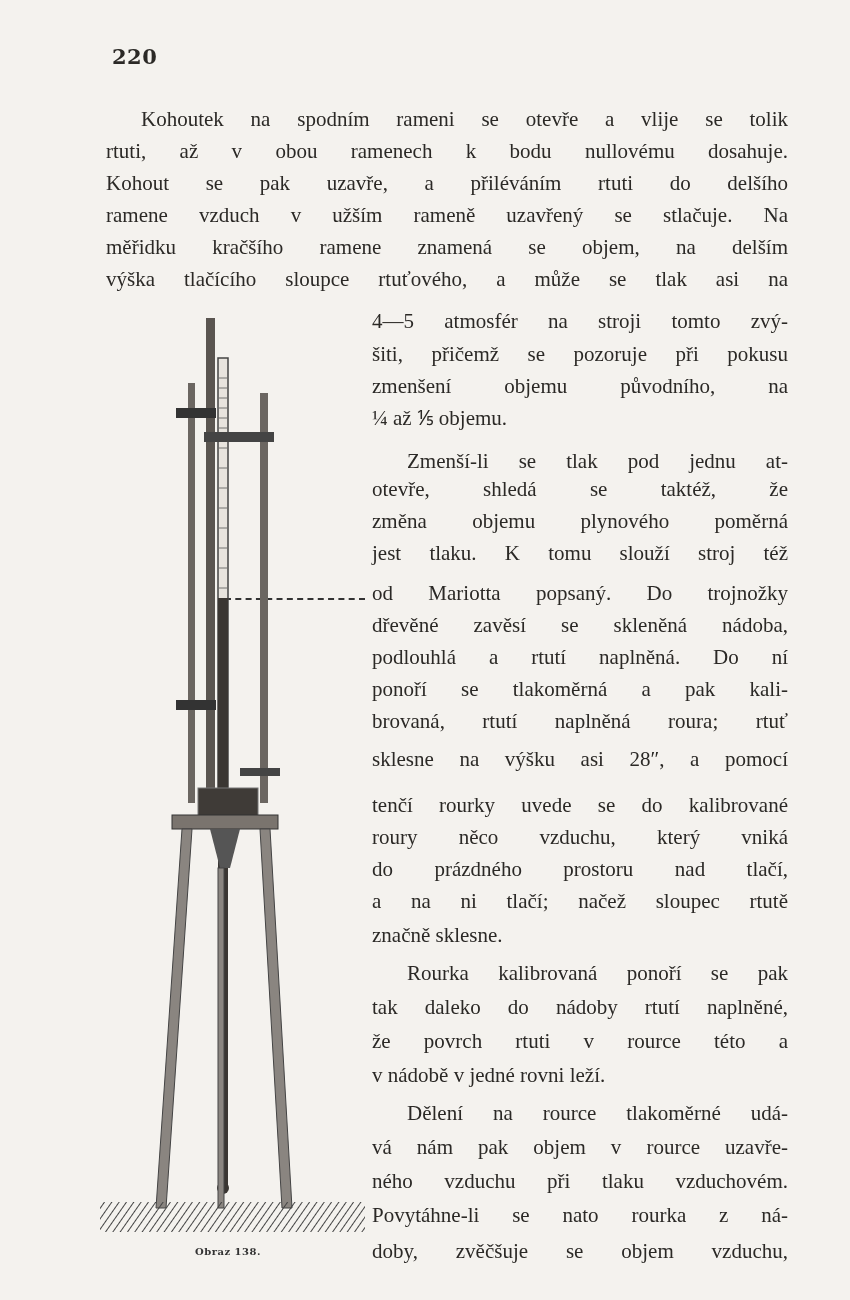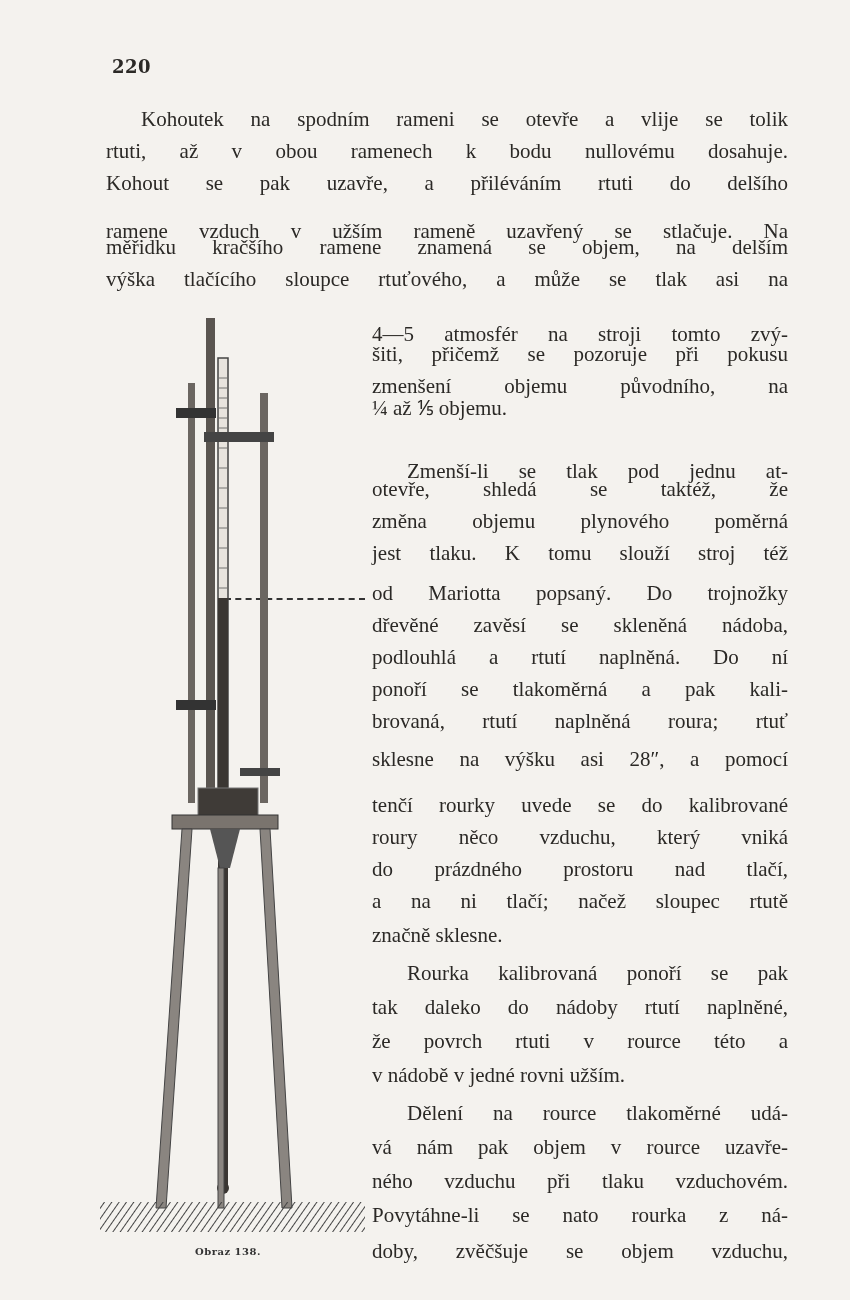--- a/index.html
+++ b/index.html
@@ -4,22 +4,22 @@
 <style>
   html, body { margin: 0; padding: 0; }
   body {
     width: 850px; height: 1300px;
     background: #f4f2ee;
     position: relative; overflow: hidden;
     font-family: "DejaVu Serif", "Liberation Serif", serif;
     color: #2b2926;
   }
   .page-number {
-    position: absolute; left: 112px; top: 56px;
-    font-size: 18px; font-weight: bold; letter-spacing: 0.5px;
+    position: absolute; left: 112px; top: 44px;
+    font-size: 21px; font-weight: bold; letter-spacing: 0.5px;
   }
   .line {
     position: absolute; white-space: nowrap;
     font-size: 21px; line-height: 30px;
     text-align: justify;
     font-family: Liberation Serif, serif;
   }
   .full { left: 106px; width: 682px; }
   .col  { left: 372px; width: 416px; }
   .just { text-align: justify; text-align-last: justify; }
@@ -38,47 +38,47 @@
   }
 </style>
 </head>
 <body>
 
 <div class="page-number">220</div>
 
 <div class="line full just indent" style="top:104px">Kohoutek na spodním rameni se otevře a vlije se tolik</div>
 <div class="line full just" style="top:136px">rtuti, až v obou ramenech k bodu nullovému dosahuje.</div>
 <div class="line full just" style="top:168px">Kohout se pak uzavře, a přiléváním rtuti do delšího</div>
-<div class="line full just" style="top:216px">ramene vzduch v užším rameně uzavřený se stlačuje. Na</div>
+<div class="line full just" style="top:200px">ramene vzduch v užším rameně uzavřený se stlačuje. Na</div>
 <div class="line full just" style="top:232px">měřidku kračšího ramene znamená se objem, na delším</div>
 <div class="line full just" style="top:264px">výška tlačícího sloupce rtuťového, a může se tlak asi na</div>
 
-<div class="line col just" style="top:319px">4—5 atmosfér na stroji tomto zvý-</div>
+<div class="line col just" style="top:306px">4—5 atmosfér na stroji tomto zvý-</div>
 <div class="line col just" style="top:339px">šiti, přičemž se pozoruje při pokusu</div>
 <div class="line col just" style="top:371px">zmenšení objemu původního, na</div>
-<div class="line col" style="top:393px">¼ až ⅕ objemu.</div>
-<div class="line col just indent" style="top:456px">Zmenší-li se tlak pod jednu at-</div>
+<div class="line col" style="top:403px">¼ až ⅕ objemu.</div>
+<div class="line col just indent" style="top:446px">Zmenší-li se tlak pod jednu at-</div>
 <div class="line col just" style="top:474px">otevře, shledá se taktéž, že</div>
 <div class="line col just" style="top:506px">změna objemu plynového poměrná</div>
 <div class="line col just" style="top:538px">jest tlaku. K tomu slouží stroj též</div>
 <div class="line col just" style="top:578px">od Mariotta popsaný. Do trojnožky</div>
 <div class="line col just" style="top:610px">dřevěné zavěsí se skleněná nádoba,</div>
 <div class="line col just" style="top:642px">podlouhlá a rtutí naplněná. Do ní</div>
 <div class="line col just" style="top:674px">ponoří se tlakoměrná a pak kali-</div>
 <div class="line col just" style="top:706px">brovaná, rtutí naplněná roura; rtuť</div>
 <div class="line col just" style="top:744px">sklesne na výšku asi 28″, a pomocí</div>
 <div class="line col just" style="top:790px">tenčí rourky uvede se do kalibrované</div>
 <div class="line col just" style="top:822px">roury něco vzduchu, který vniká</div>
 <div class="line col just" style="top:854px">do prázdného prostoru nad tlačí,</div>
 <div class="line col just" style="top:886px">a na ni tlačí; načež sloupec rtutě</div>
 <div class="line col" style="top:920px">značně sklesne.</div>
 <div class="line col just indent" style="top:958px">Rourka kalibrovaná ponoří se pak</div>
 <div class="line col just" style="top:992px">tak daleko do nádoby rtutí naplněné,</div>
 <div class="line col just" style="top:1026px">že povrch rtuti v rource této a</div>
-<div class="line col" style="top:1060px">v nádobě v jedné rovni užším.</div>
+<div class="line col" style="top:1060px">v nádobě v jedné rovni leží.</div>
 <div class="line col just indent" style="top:1098px">Dělení na rource tlakoměrné udá-</div>
 <div class="line col just" style="top:1132px">vá nám pak objem v rource uzavře-</div>
 <div class="line col just" style="top:1166px">ného vzduchu při tlaku vzduchovém.</div>
 <div class="line col just" style="top:1200px">Povytáhne-li se nato rourka z ná-</div>
 <div class="line col just" style="top:1236px">doby, zvěčšuje se objem vzduchu,</div>
 
 <div class="dotted"></div>
 <svg class="figure" viewBox="0 0 270 930" xmlns="http://www.w3.org/2000/svg">
   <defs>
     <pattern id="hatch" width="6" height="6" patternUnits="userSpaceOnUse" patternTransform="rotate(35)">

